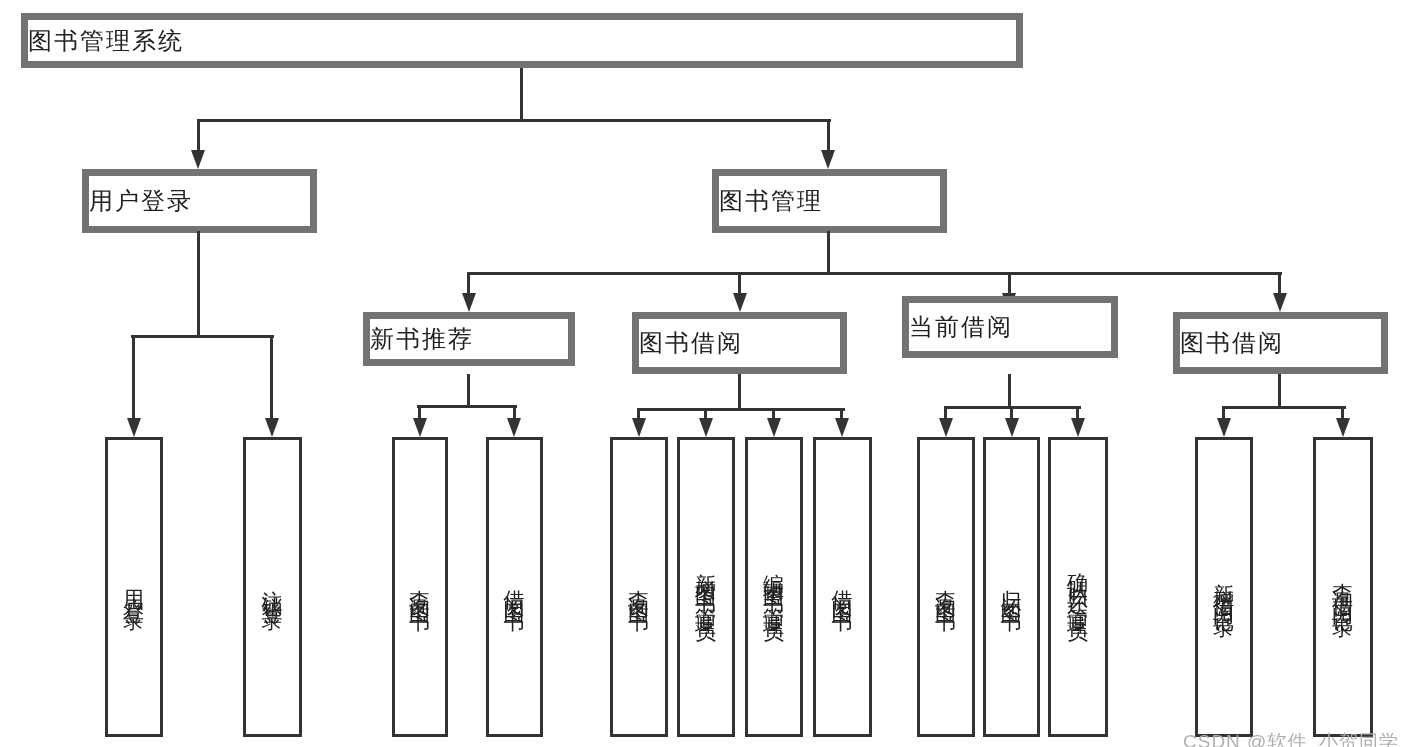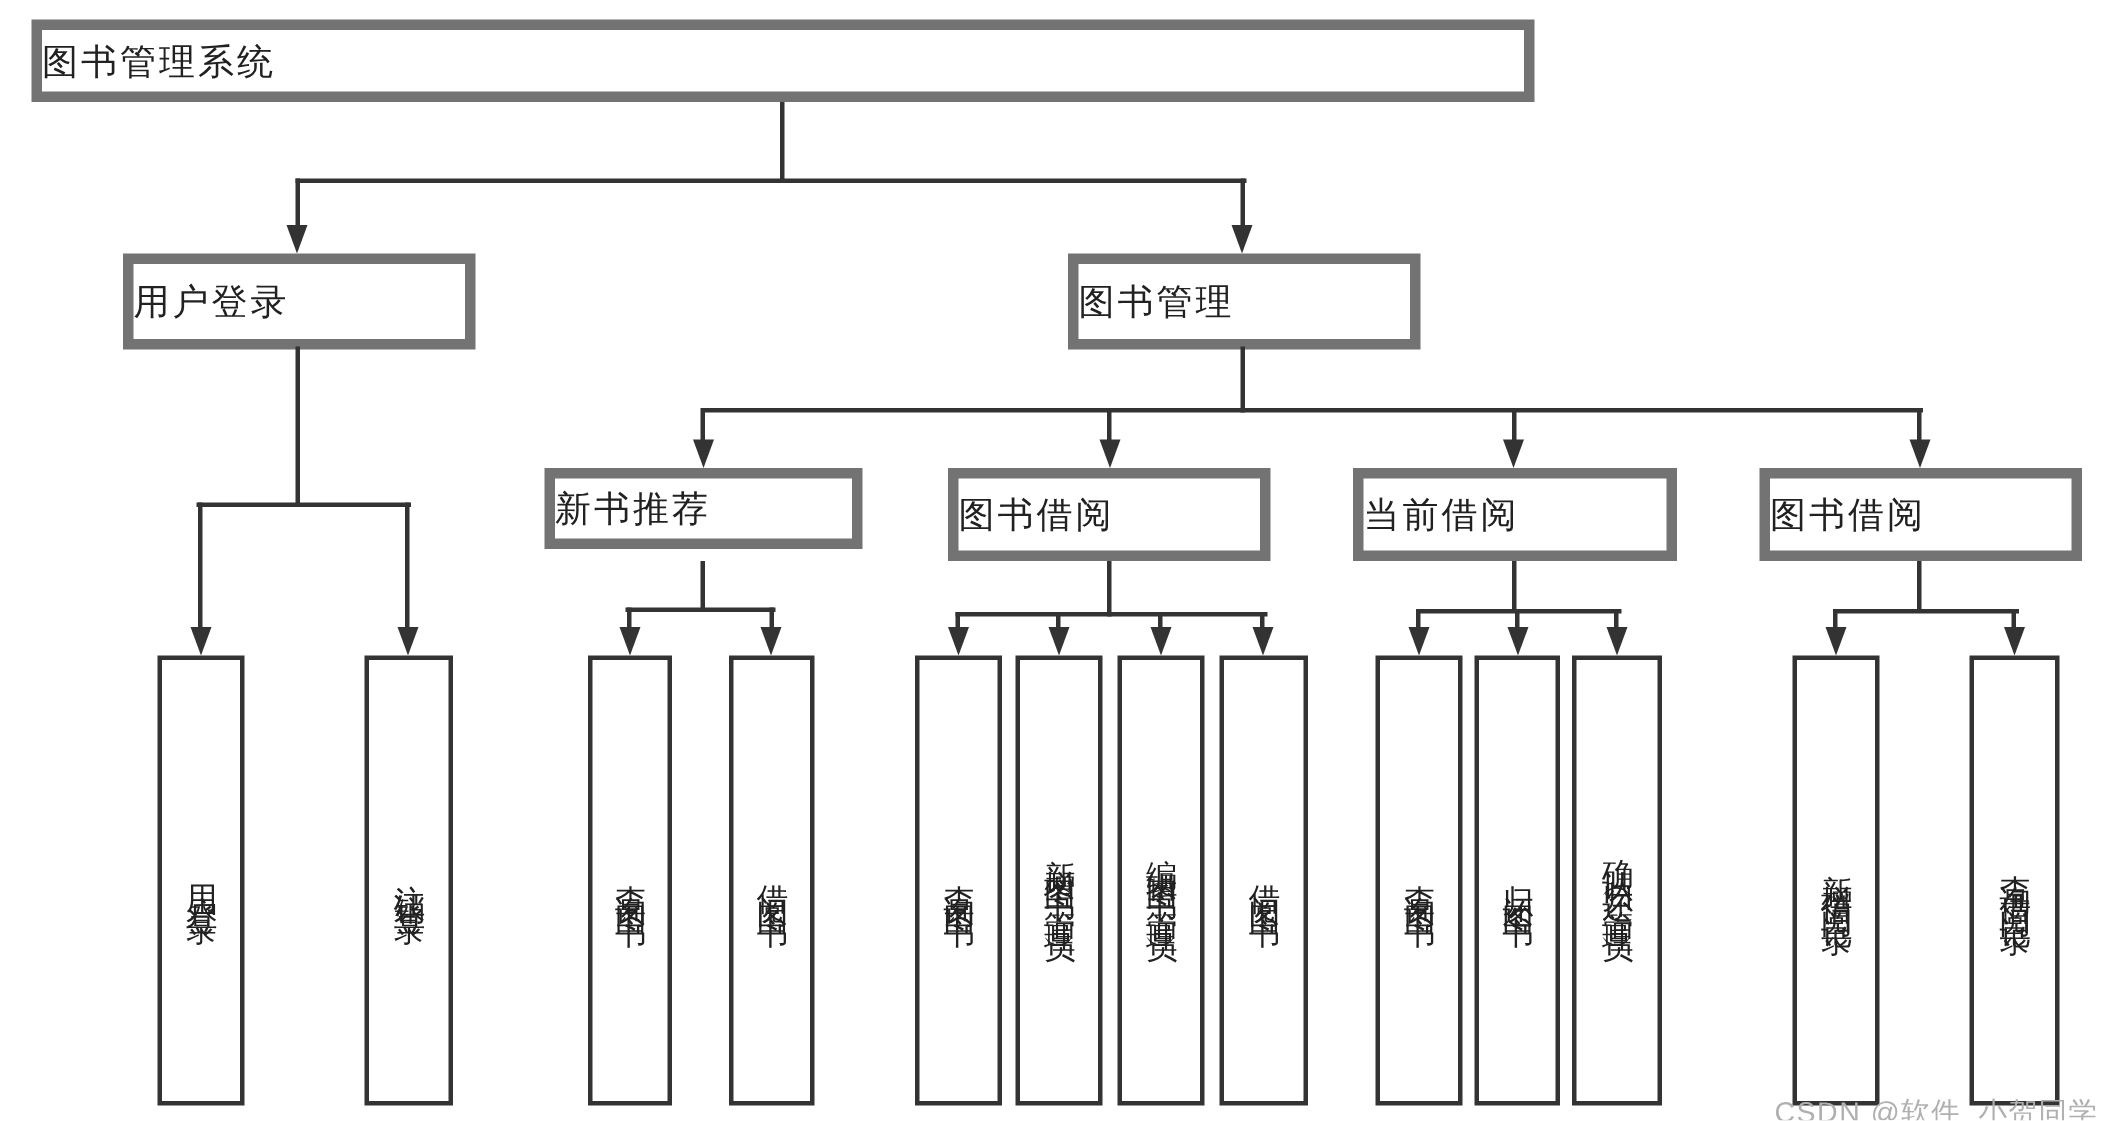--- a/index.html
+++ b/index.html
@@ -104,21 +104,21 @@
   <div class="ah" style="left:1002px; top:293px;"></div>
   <div class="vl" style="left:1278px; top:272px; height:25px;"></div>
   <div class="ah" style="left:1273px; top:293px;"></div>
 
   <div class="box" style="left:363px; top:312px; width:212px; height:54px;">
     <span>新书推荐</span>
   </div>
   <div class="box" style="left:632px; top:312px; width:215px; height:62px;">
     <span>图书借阅</span>
   </div>
-  <div class="box" style="left:902px; top:312px; width:216px; height:62px;">
+  <div class="box" style="left:902px; top:296px; width:216px; height:62px;">
     <span>当前借阅</span>
   </div>
   <div class="box" style="left:1173px; top:312px; width:215px; height:62px;">
     <span>图书借阅</span>
   </div>
 
   <div class="vl" style="left:467px; top:374px; height:34px;"></div>
   <div class="hl" style="left:417px; top:405px; width:100px;"></div>
   <div class="vl" style="left:418px; top:405px; height:16px;"></div>
   <div class="ah" style="left:413px; top:418px;"></div>

